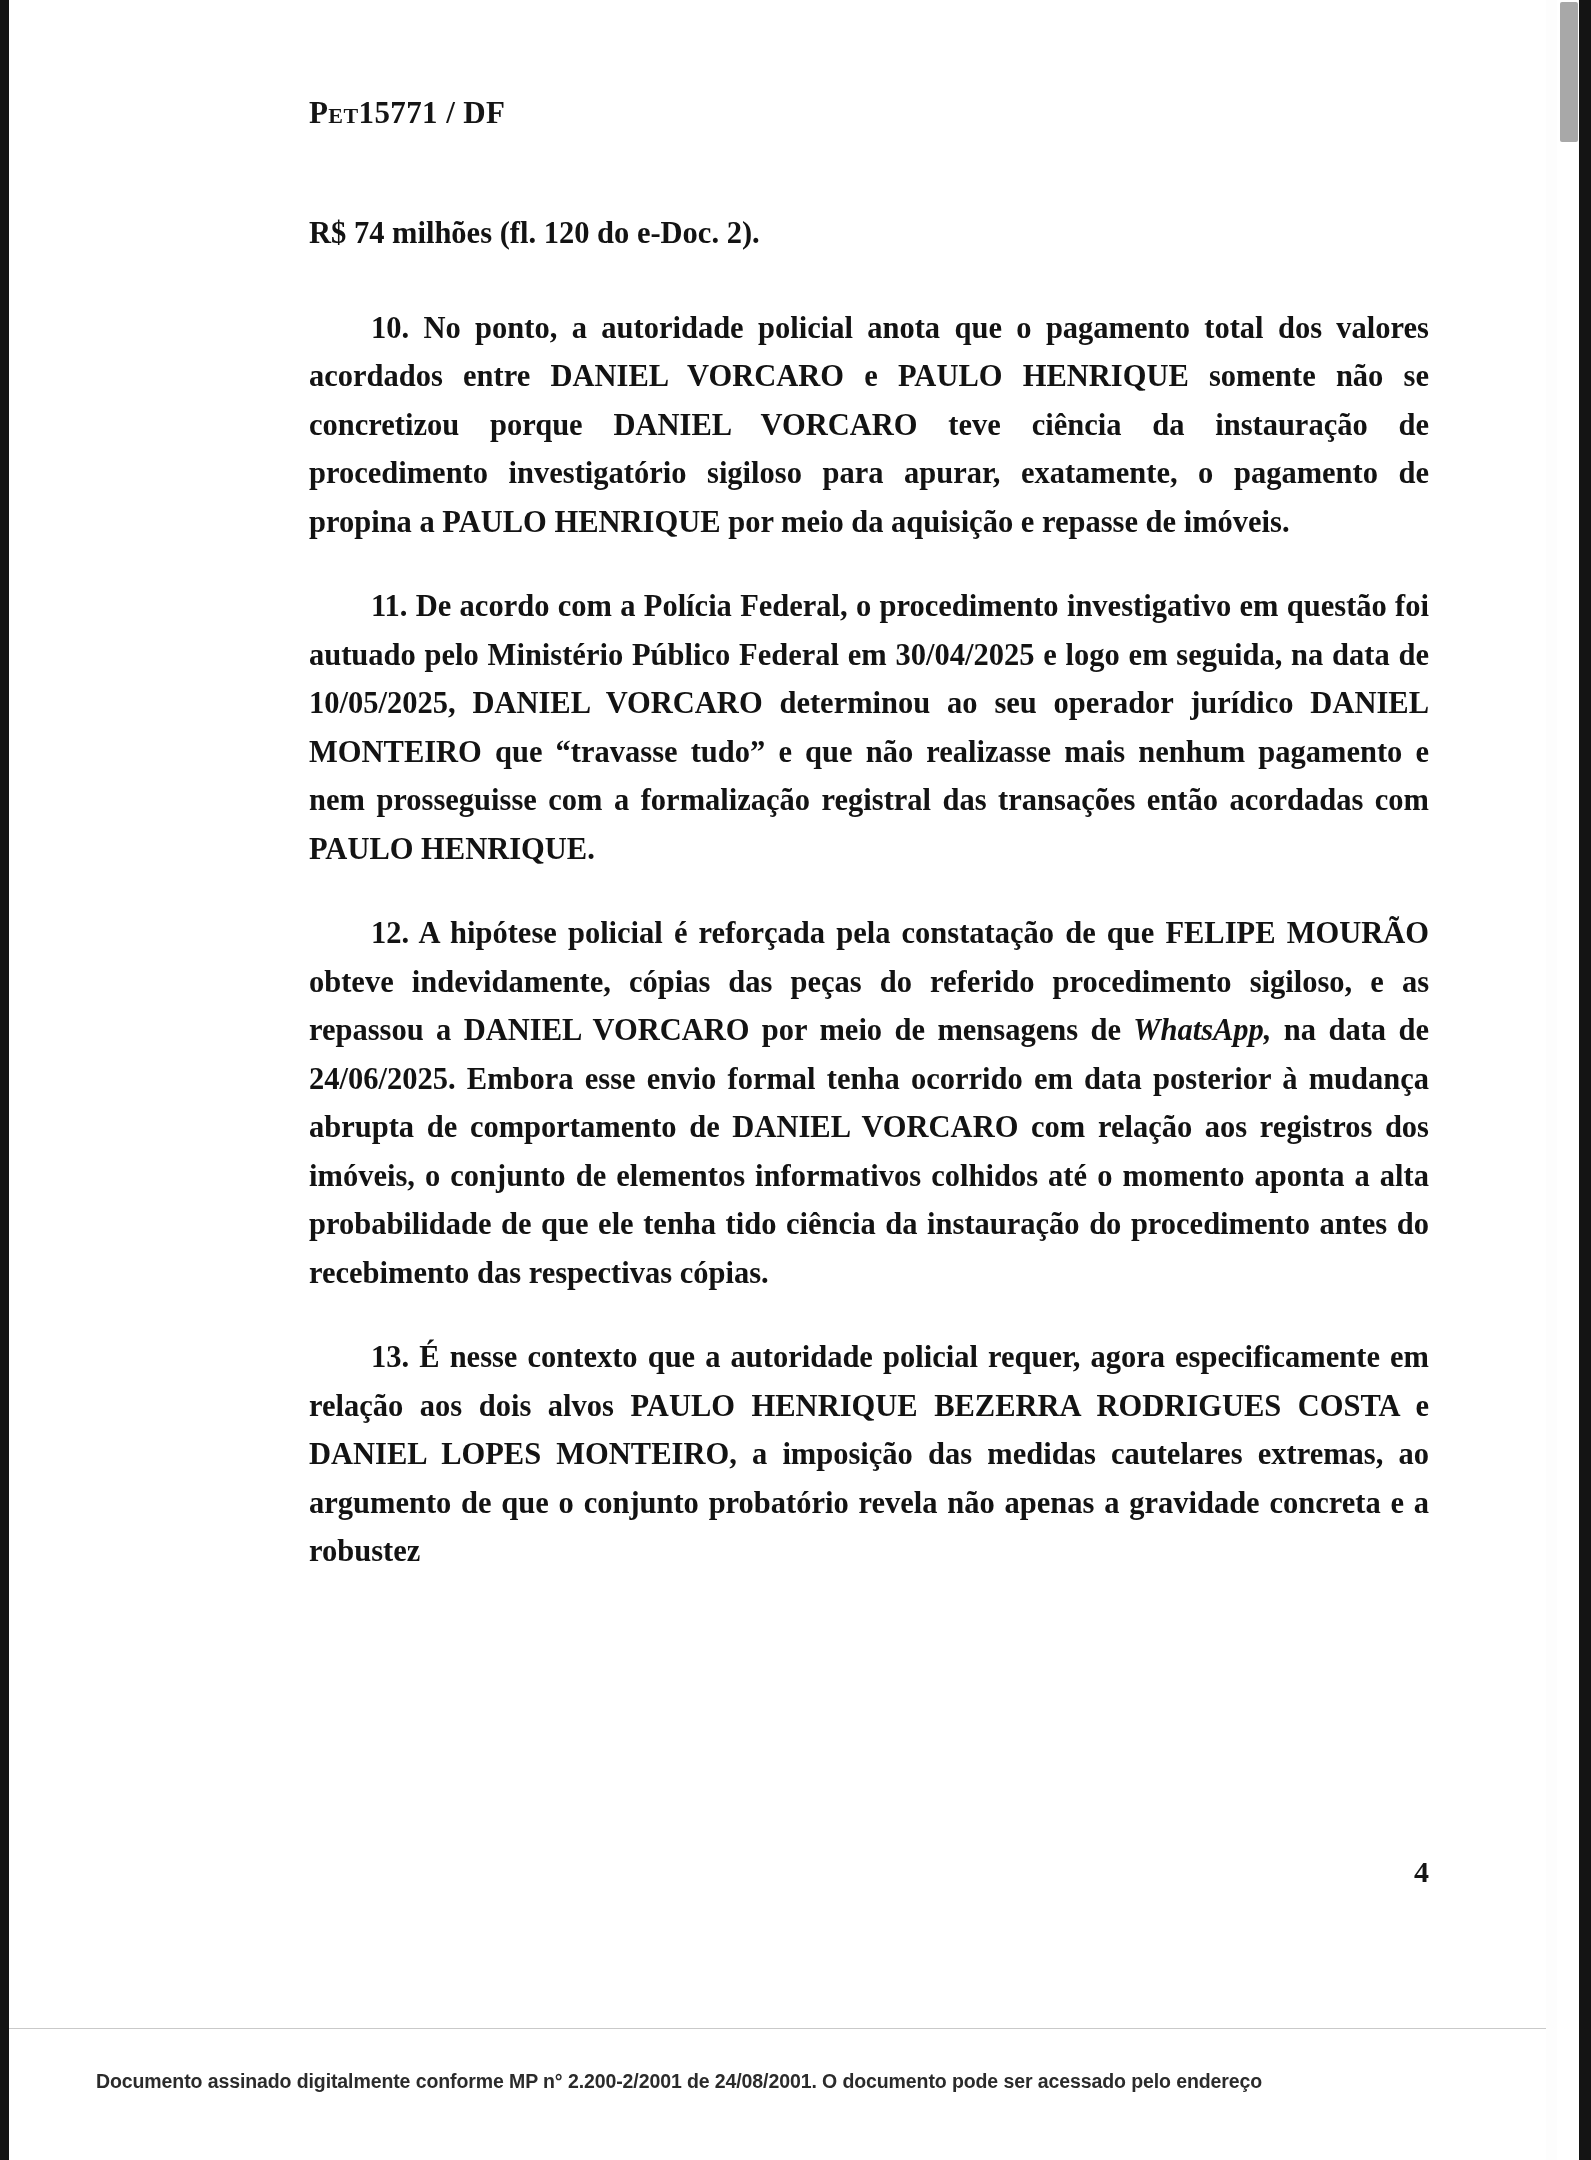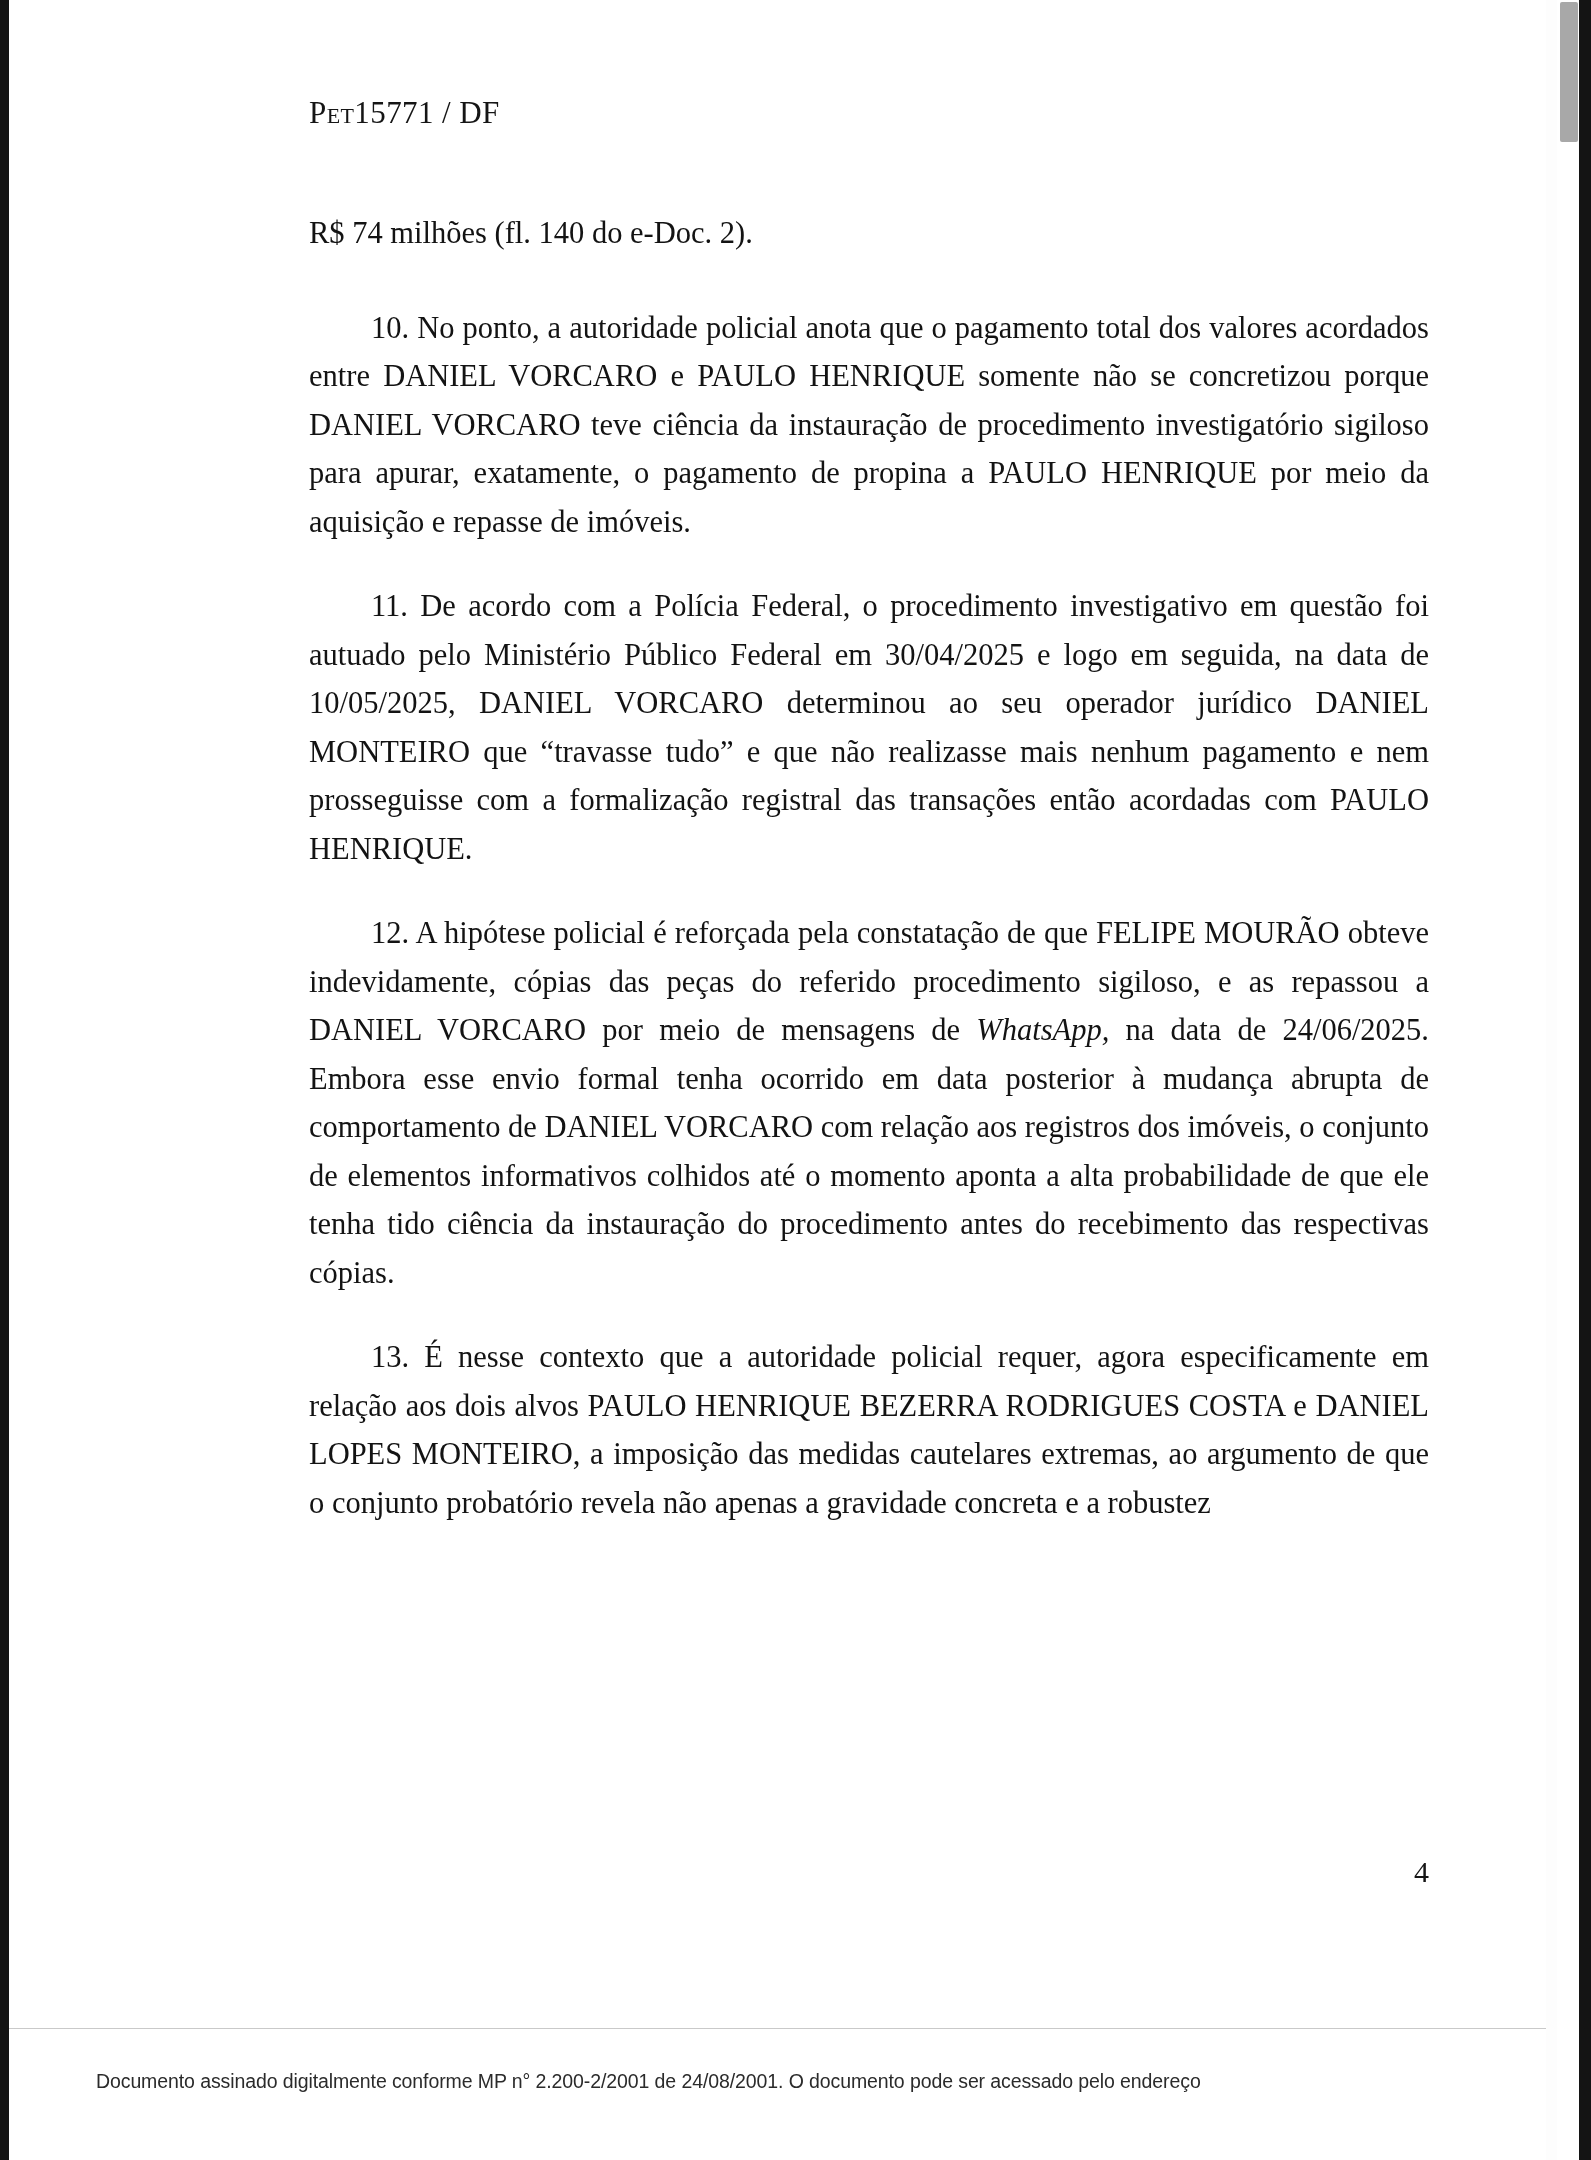--- a/index.html
+++ b/index.html
@@ -55,20 +55,21 @@
     width: 1559px;
     height: 2160px;
     background: #fdfdfd;
     box-sizing: border-box;
   }
   .page-inner {
     position: absolute;
     left: 0; top: 0;
     right: 22px; bottom: 0;
     background: #ffffff;
+    font-weight: bold;
   }
 
   .doc-body {
     position: absolute;
     left: 300px;
     top: 95px;
     width: 1120px;
   }
 
   .doc-header {
@@ -132,21 +133,21 @@
 
 <div class="viewer">
 
   <div class="page">
     <div class="page-inner">
 
       <div class="doc-body">
 
         <div class="doc-header"><span>Pet</span><span class="hdr-rest">15771 / DF</span></div>
 
-        <p class="para first">R$ 74 milhões (fl. 140 do e-Doc. 2).</p>
+        <p class="para first">R$ 74 milhões (fl. 120 do e-Doc. 2).</p>
 
         <p class="para indent">10.   No ponto, a autoridade policial anota que o pagamento total dos valores acordados entre DANIEL VORCARO e PAULO HENRIQUE somente não se concretizou porque DANIEL VORCARO teve ciência da instauração de procedimento investigatório sigiloso para apurar, exatamente, o pagamento de propina a PAULO HENRIQUE por meio da aquisição e repasse de imóveis.</p>
 
         <p class="para indent">11. De acordo com a Polícia Federal, o procedimento investigativo em questão foi autuado pelo Ministério Público Federal em 30/04/2025 e logo em seguida, na data de 10/05/2025, DANIEL VORCARO determinou ao seu operador jurídico DANIEL MONTEIRO que “travasse tudo” e que não realizasse mais nenhum pagamento e nem prosseguisse com a formalização registral das transações então acordadas com PAULO HENRIQUE.</p>
 
         <p class="para indent"><span>12. A hipótese policial é reforçada pela constatação de que FELIPE MOURÃO obteve indevidamente, cópias das peças do referido procedimento sigiloso, e as repassou a DANIEL VORCARO por meio de mensagens de </span><span class="it">WhatsApp,</span><span> na data de 24/06/2025. Embora esse envio formal tenha ocorrido em data posterior à mudança abrupta de comportamento de DANIEL VORCARO com relação aos registros dos imóveis, o conjunto de elementos informativos colhidos até o momento aponta a alta probabilidade de que ele tenha tido ciência da instauração do procedimento antes do recebimento das respectivas cópias.</span></p>
 
         <p class="para indent">13. É nesse contexto que a autoridade policial requer, agora especificamente em relação aos dois alvos PAULO HENRIQUE BEZERRA RODRIGUES COSTA e DANIEL LOPES MONTEIRO, a imposição das medidas cautelares extremas, ao argumento de que o conjunto probatório revela não apenas a gravidade concreta e a robustez</p>
 
       </div>

